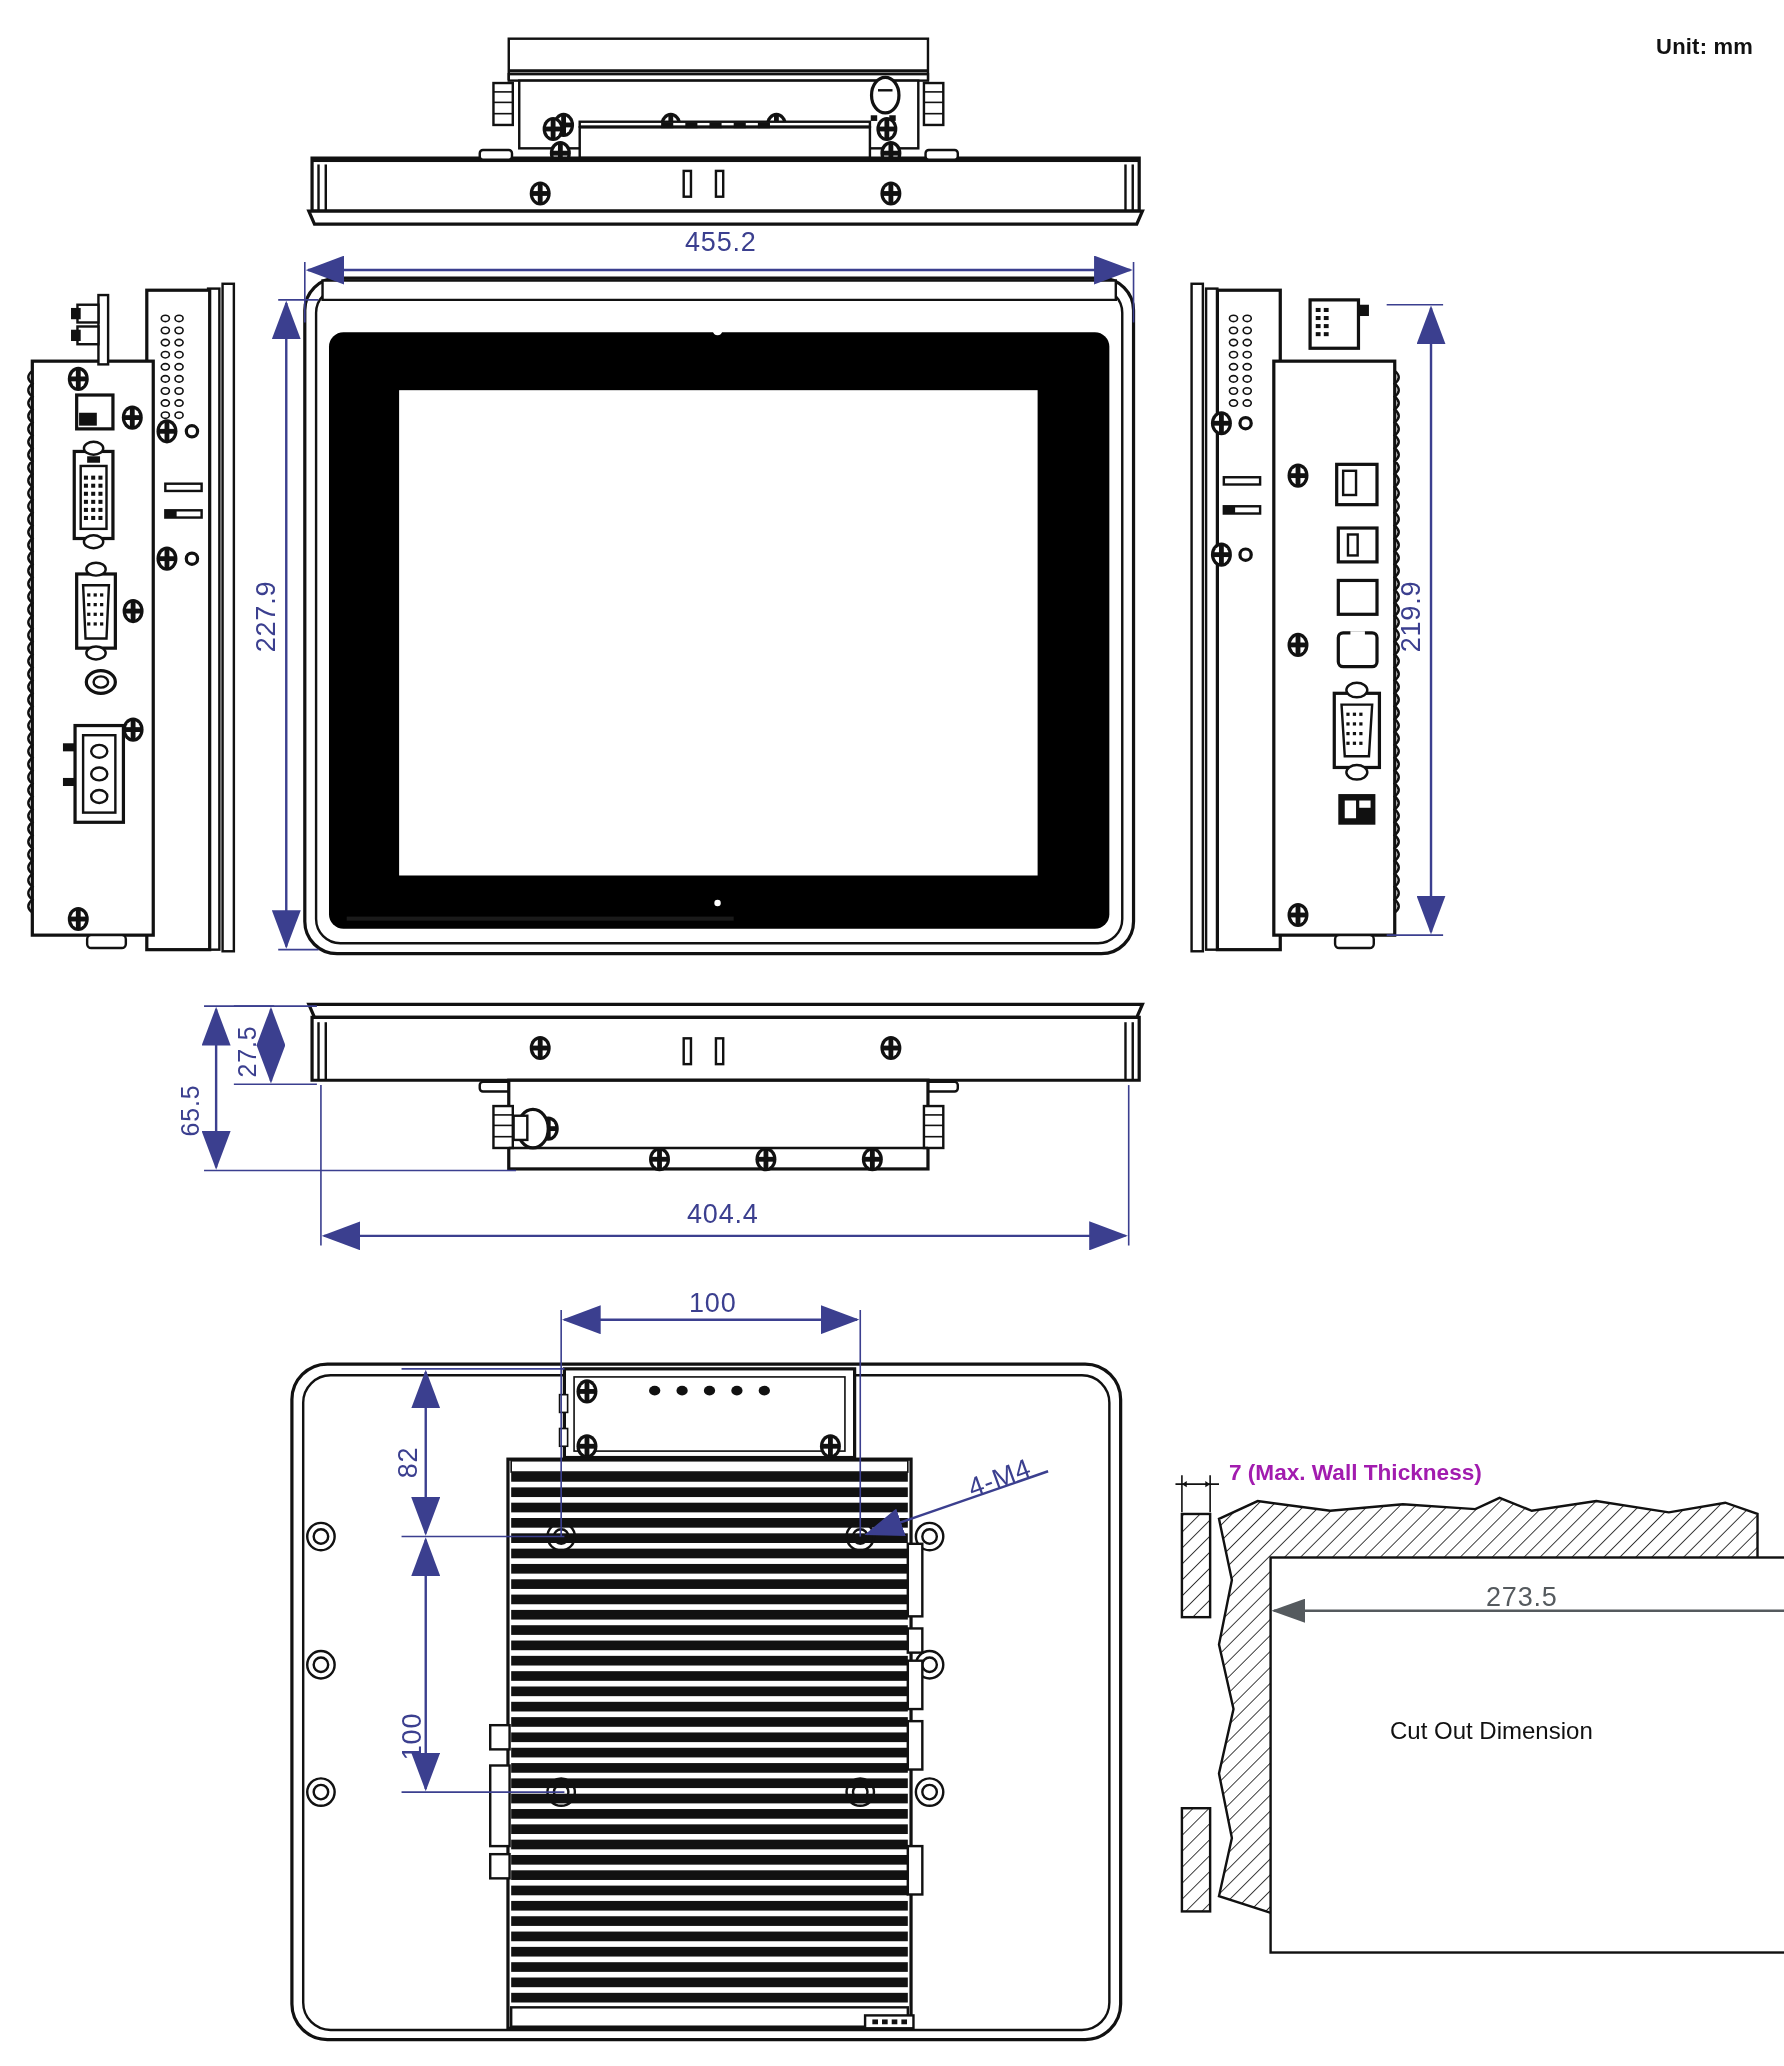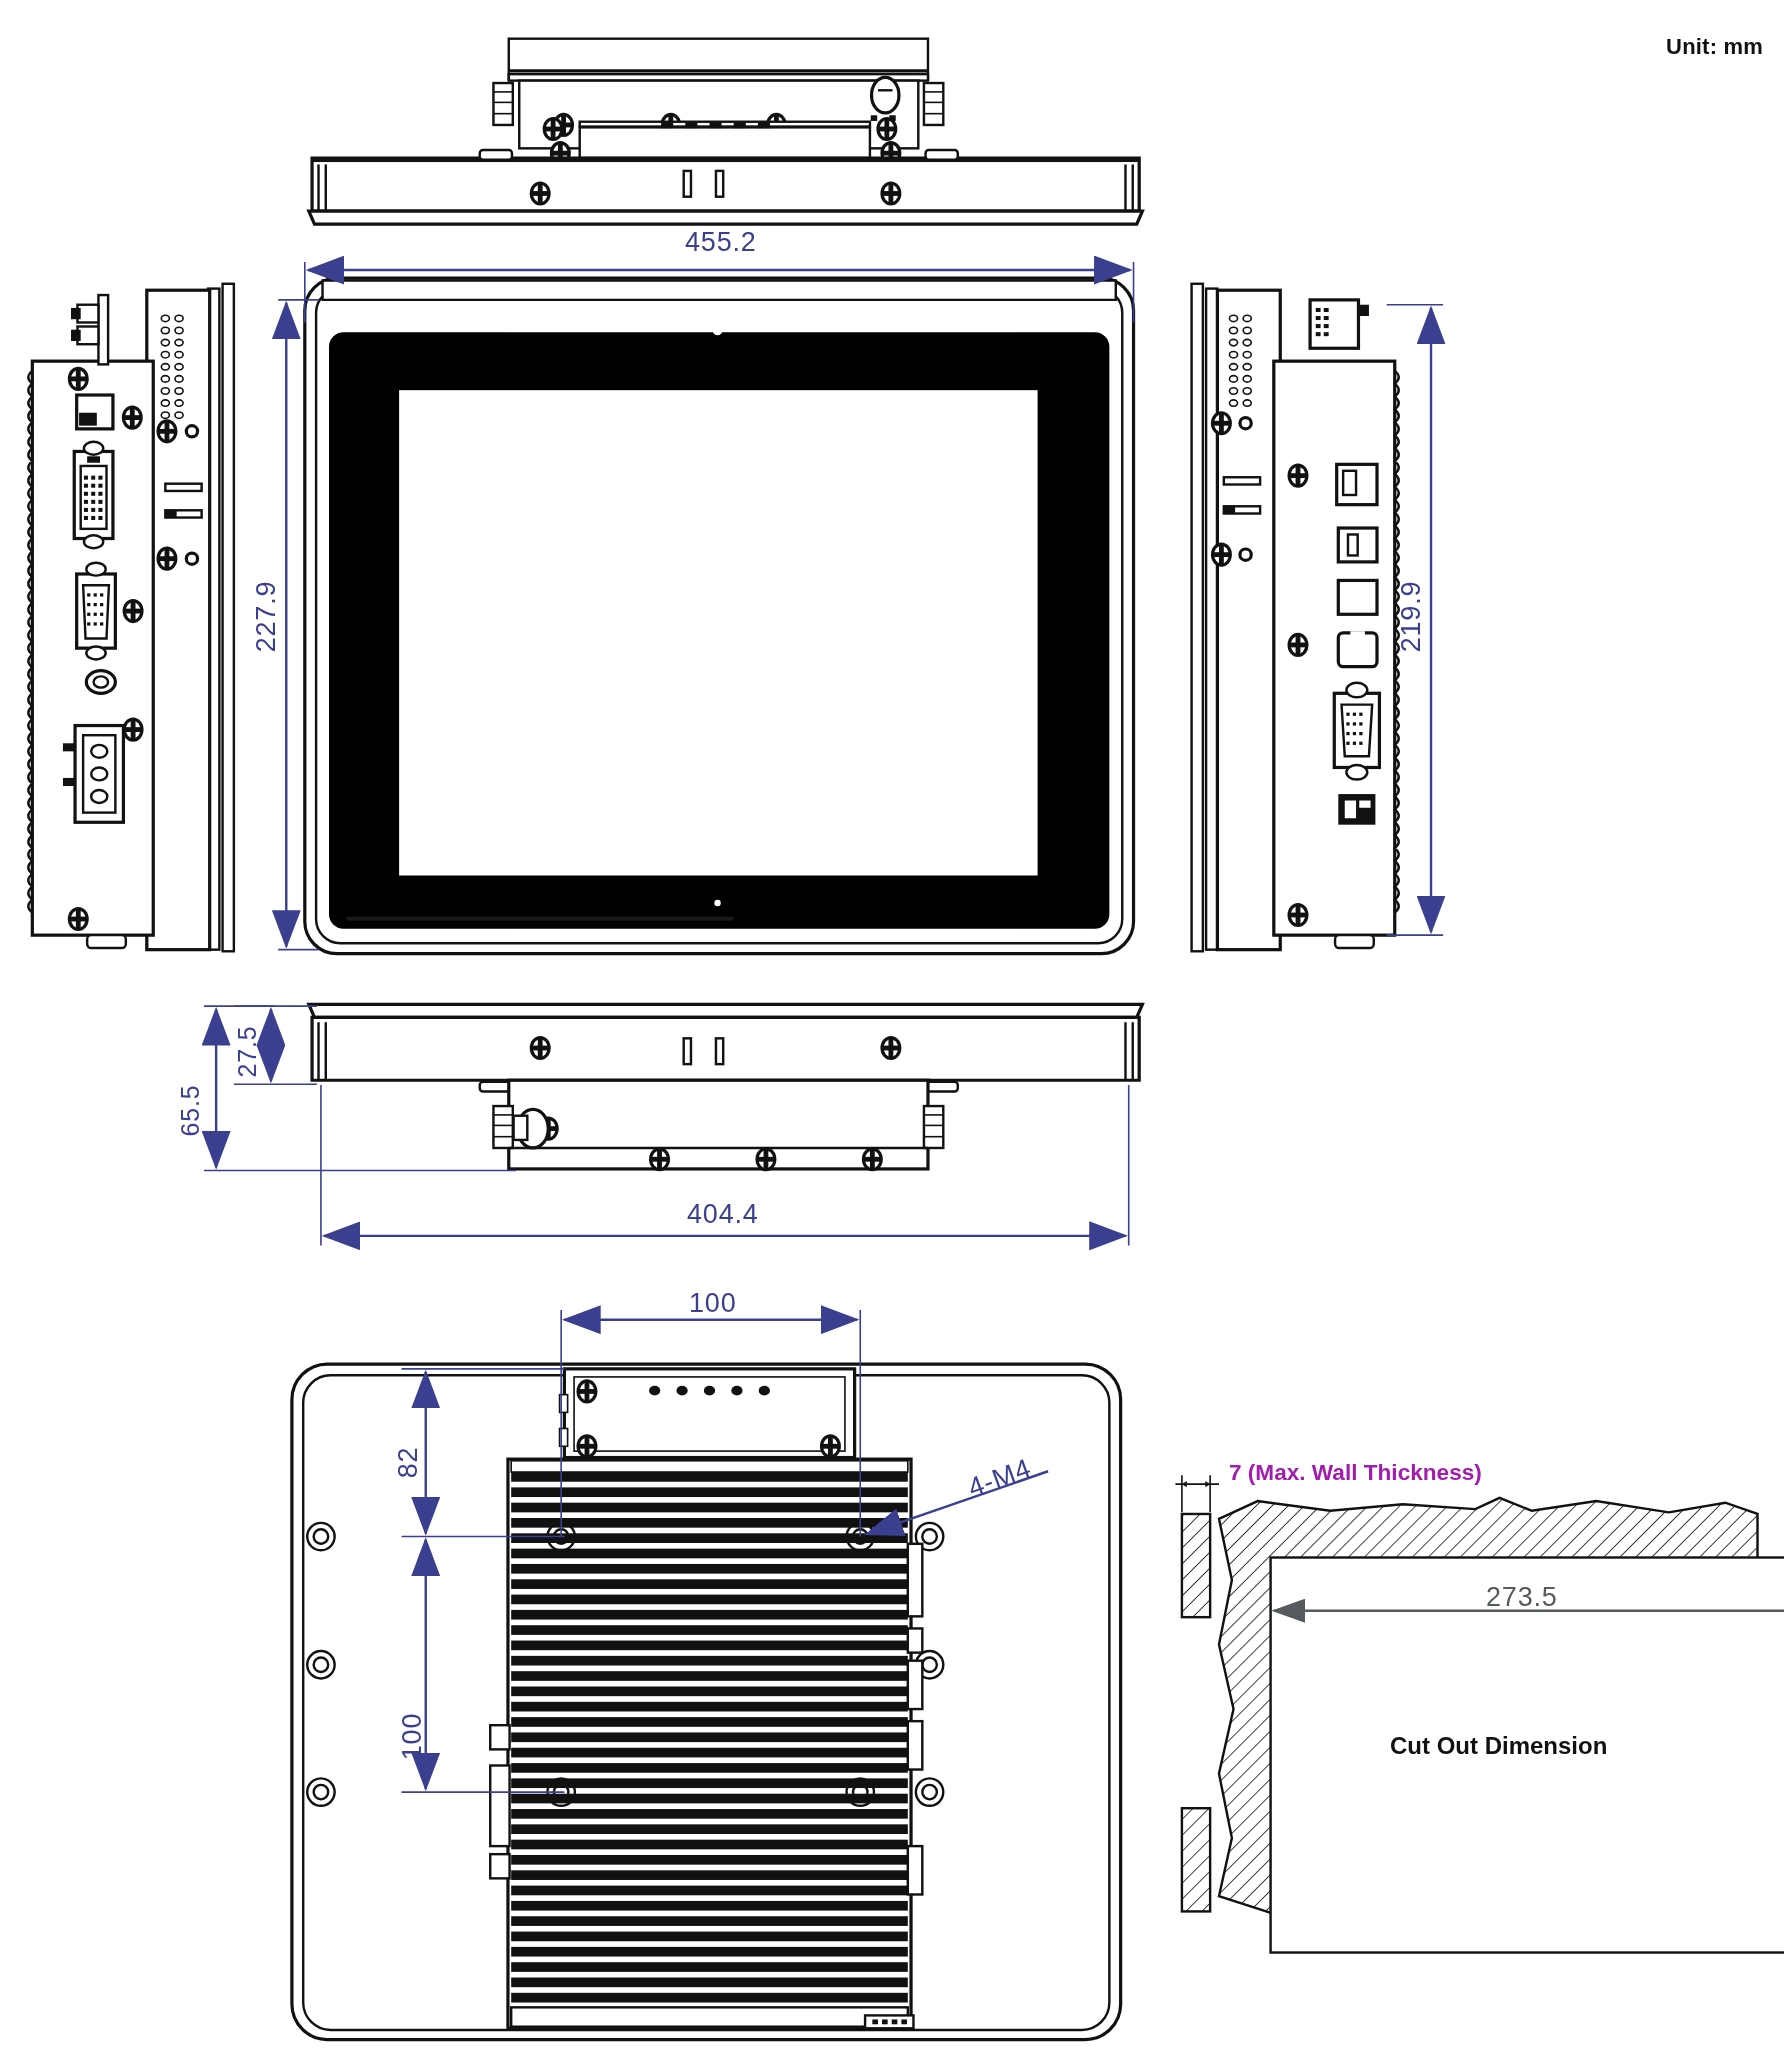--- a/index.html
+++ b/index.html
@@ -3,37 +3,37 @@
 <meta charset="utf-8">
 <style>
   html,body{margin:0;padding:0;background:#fff;}
   body{
     width:1785px;height:2067px;position:relative;overflow:hidden;
     font-family:"Liberation Sans", sans-serif;
   }
   .stage{position:absolute;inset:0;}
   svg.draw{position:absolute;left:0;top:0;width:1785px;height:2067px;}
   .unit-label{
-    position:absolute; right:22px; top:34px;
+    position:absolute; right:32px; top:34px;
     font-size:22px; font-weight:bold; color:#111; letter-spacing:0.2px;
     white-space:nowrap;
   }
   .dim{
     position:absolute;
     font-family:"Liberation Sans", sans-serif;
     color:#3b3f8f; font-size:27px; white-space:nowrap;
     letter-spacing:0.8px;
   }
   .dim.vert{ transform-origin:50% 50%; }
   .dimgray{ color:#555a5e; }
   .blacklabel{
     position:absolute; color:#a21caf; font-weight:bold; font-size:22.6px; white-space:nowrap;
   }
   .cutlabel{
-    position:absolute; color:#111; font-weight:bold; font-size:24px; white-space:nowrap;margin-top:15px;
+    position:absolute; color:#111; font-weight:normal; font-size:24px; white-space:nowrap;
   }
 </style>
 </head>
 <body>
 
 <div class="stage">
 
   <svg class="draw" viewBox="0 0 2214 2564">
     <defs>
       <pattern id="hatch" width="14" height="14" patternTransform="rotate(45)" patternUnits="userSpaceOnUse">

